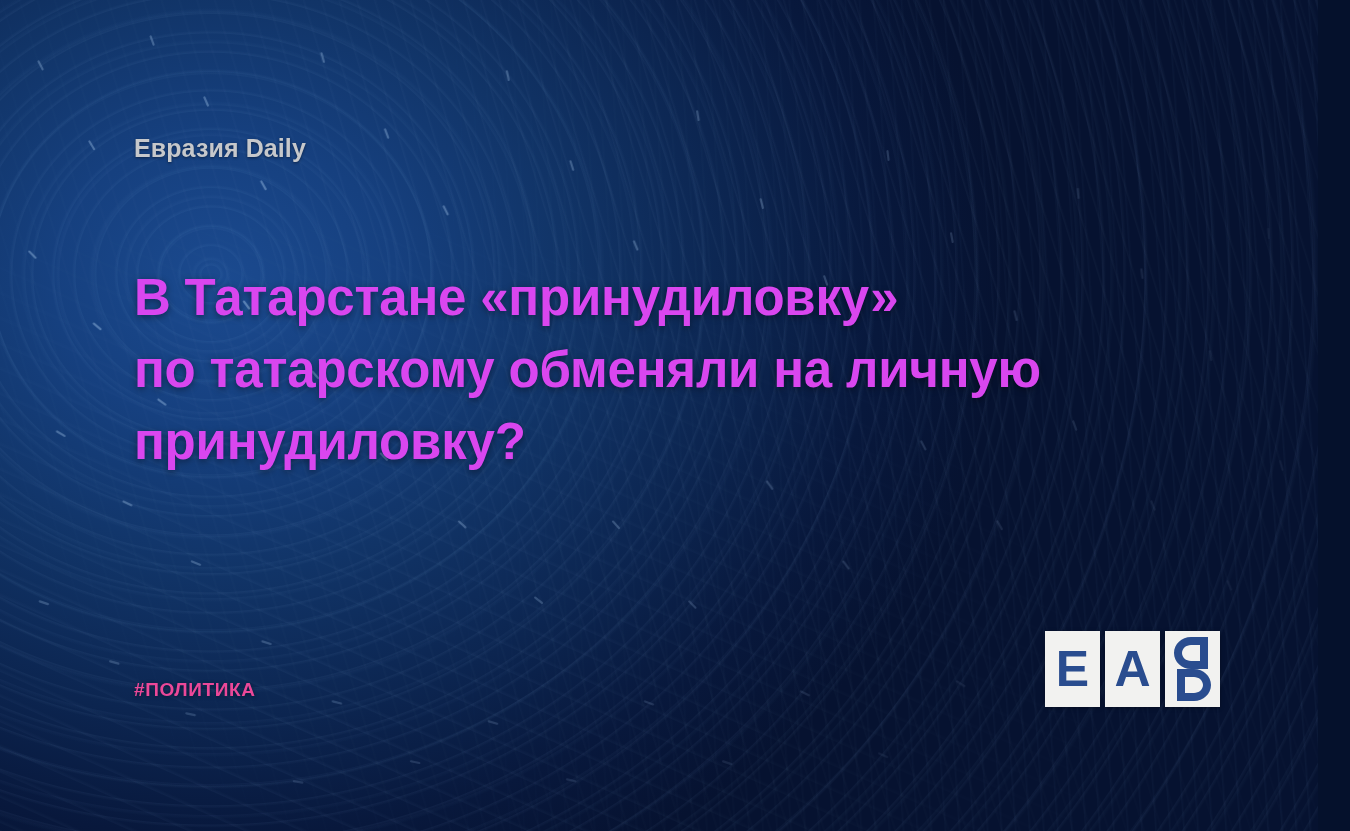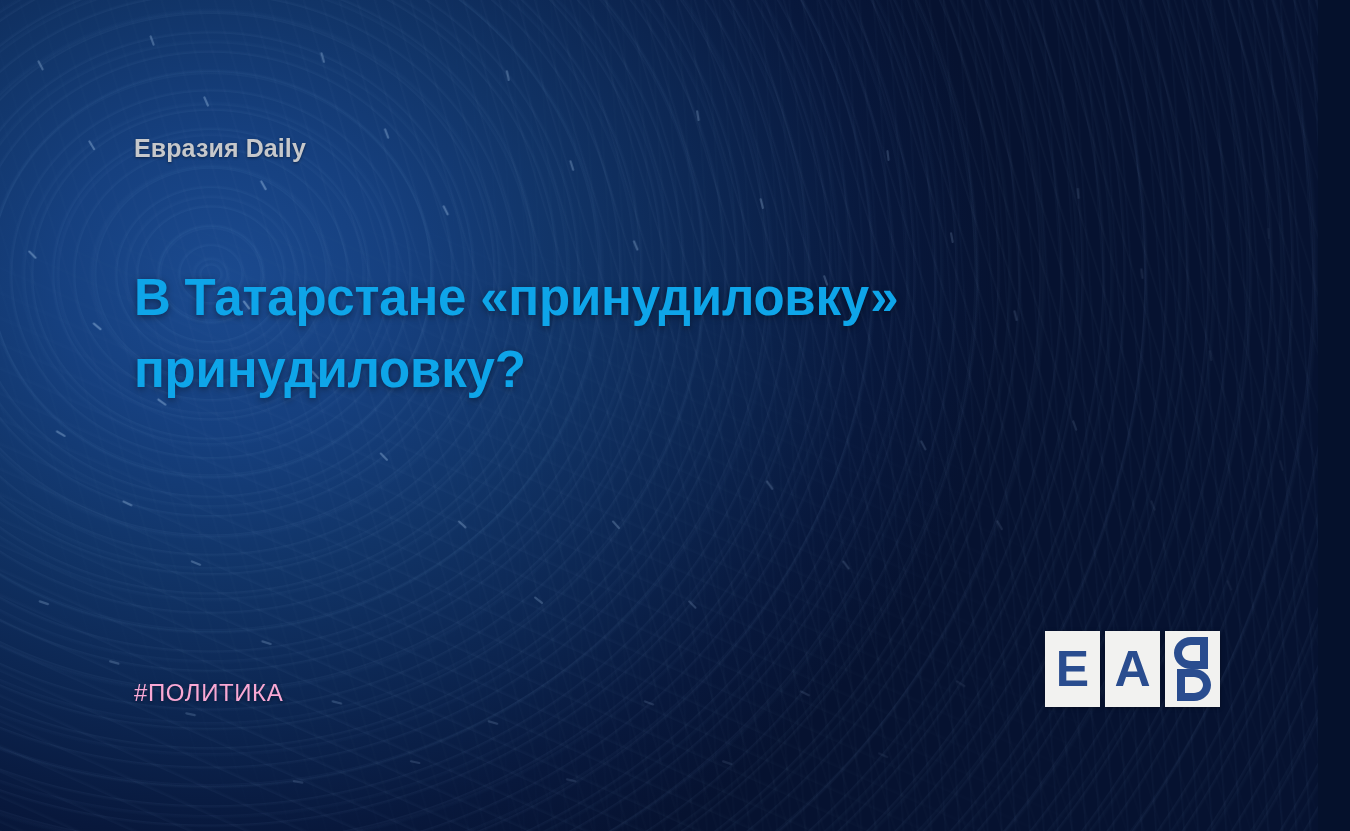--- a/index.html
+++ b/index.html
@@ -115,33 +115,33 @@
   .headline {
     position: absolute;
     left: 134px;
     top: 262px;
     width: 980px;
     margin: 0;
     font-size: 51px;
     font-weight: 700;
     line-height: 72px;
     letter-spacing: -0.2px;
-    color: #0ea5e9;
+    color: #d946ef;
     text-shadow: 0 2px 7px rgba(0,0,0,.42);
   }
   .headline .ln { display: block; white-space: nowrap; }
 
   .hashtag {
     position: absolute;
     left: 134px;
     top: 679px;
-    font-size: 24px;
-    font-weight: 400;
+    font-size: 19px;
+    font-weight: 700;
     letter-spacing: .6px;
-    color: #f9a8d4;
+    color: #ec4899;
     text-shadow: 0 1px 4px rgba(0,0,0,.45);
     white-space: nowrap;
   }
 
   
   .logo {
     position: absolute;
     left: 1045px;
     top: 631px;
     display: flex;
@@ -255,20 +255,21 @@
       </g>
     </svg>
   </div>
 
   <div class="content">
 
     <div class="brand">Евразия Daily</div>
 
     <h1 class="headline">
       <span class="ln">В Татарстане «принудиловку»</span>
+      <span class="ln">по татарскому обменяли на личную</span>
       <span class="ln">принудиловку?</span>
     </h1>
 
     <div class="hashtag">#ПОЛИТИКА</div>
 
     <div class="logo">
       <div class="logo-tile">
         <span class="logo-letter">E</span>
       </div>
       <div class="logo-tile">

